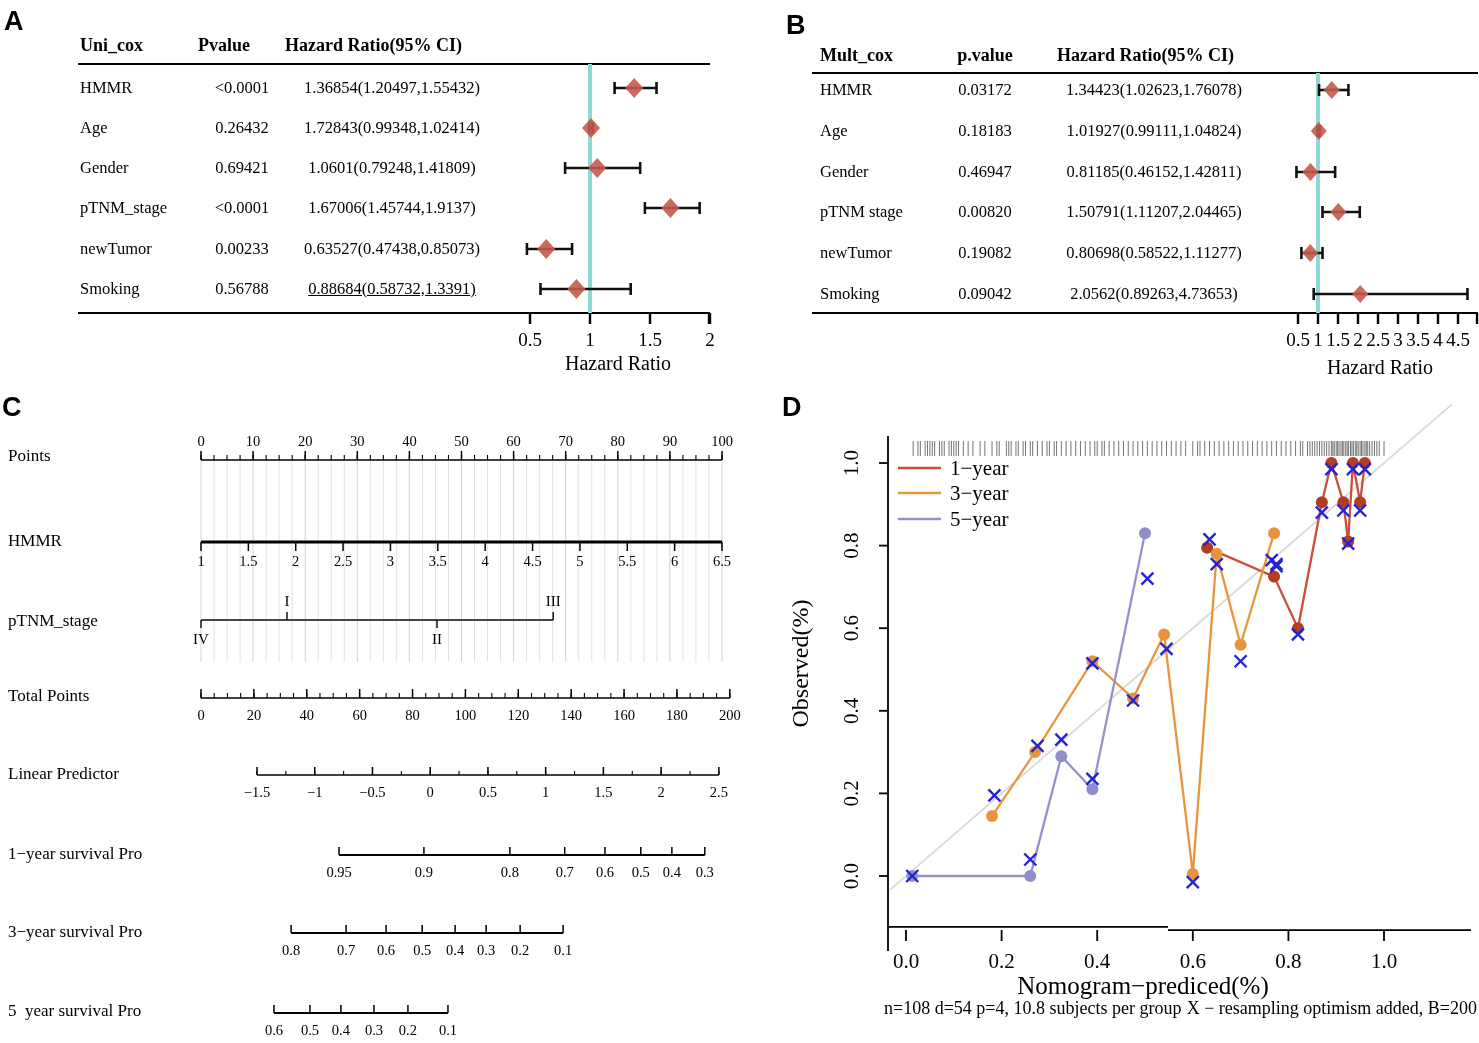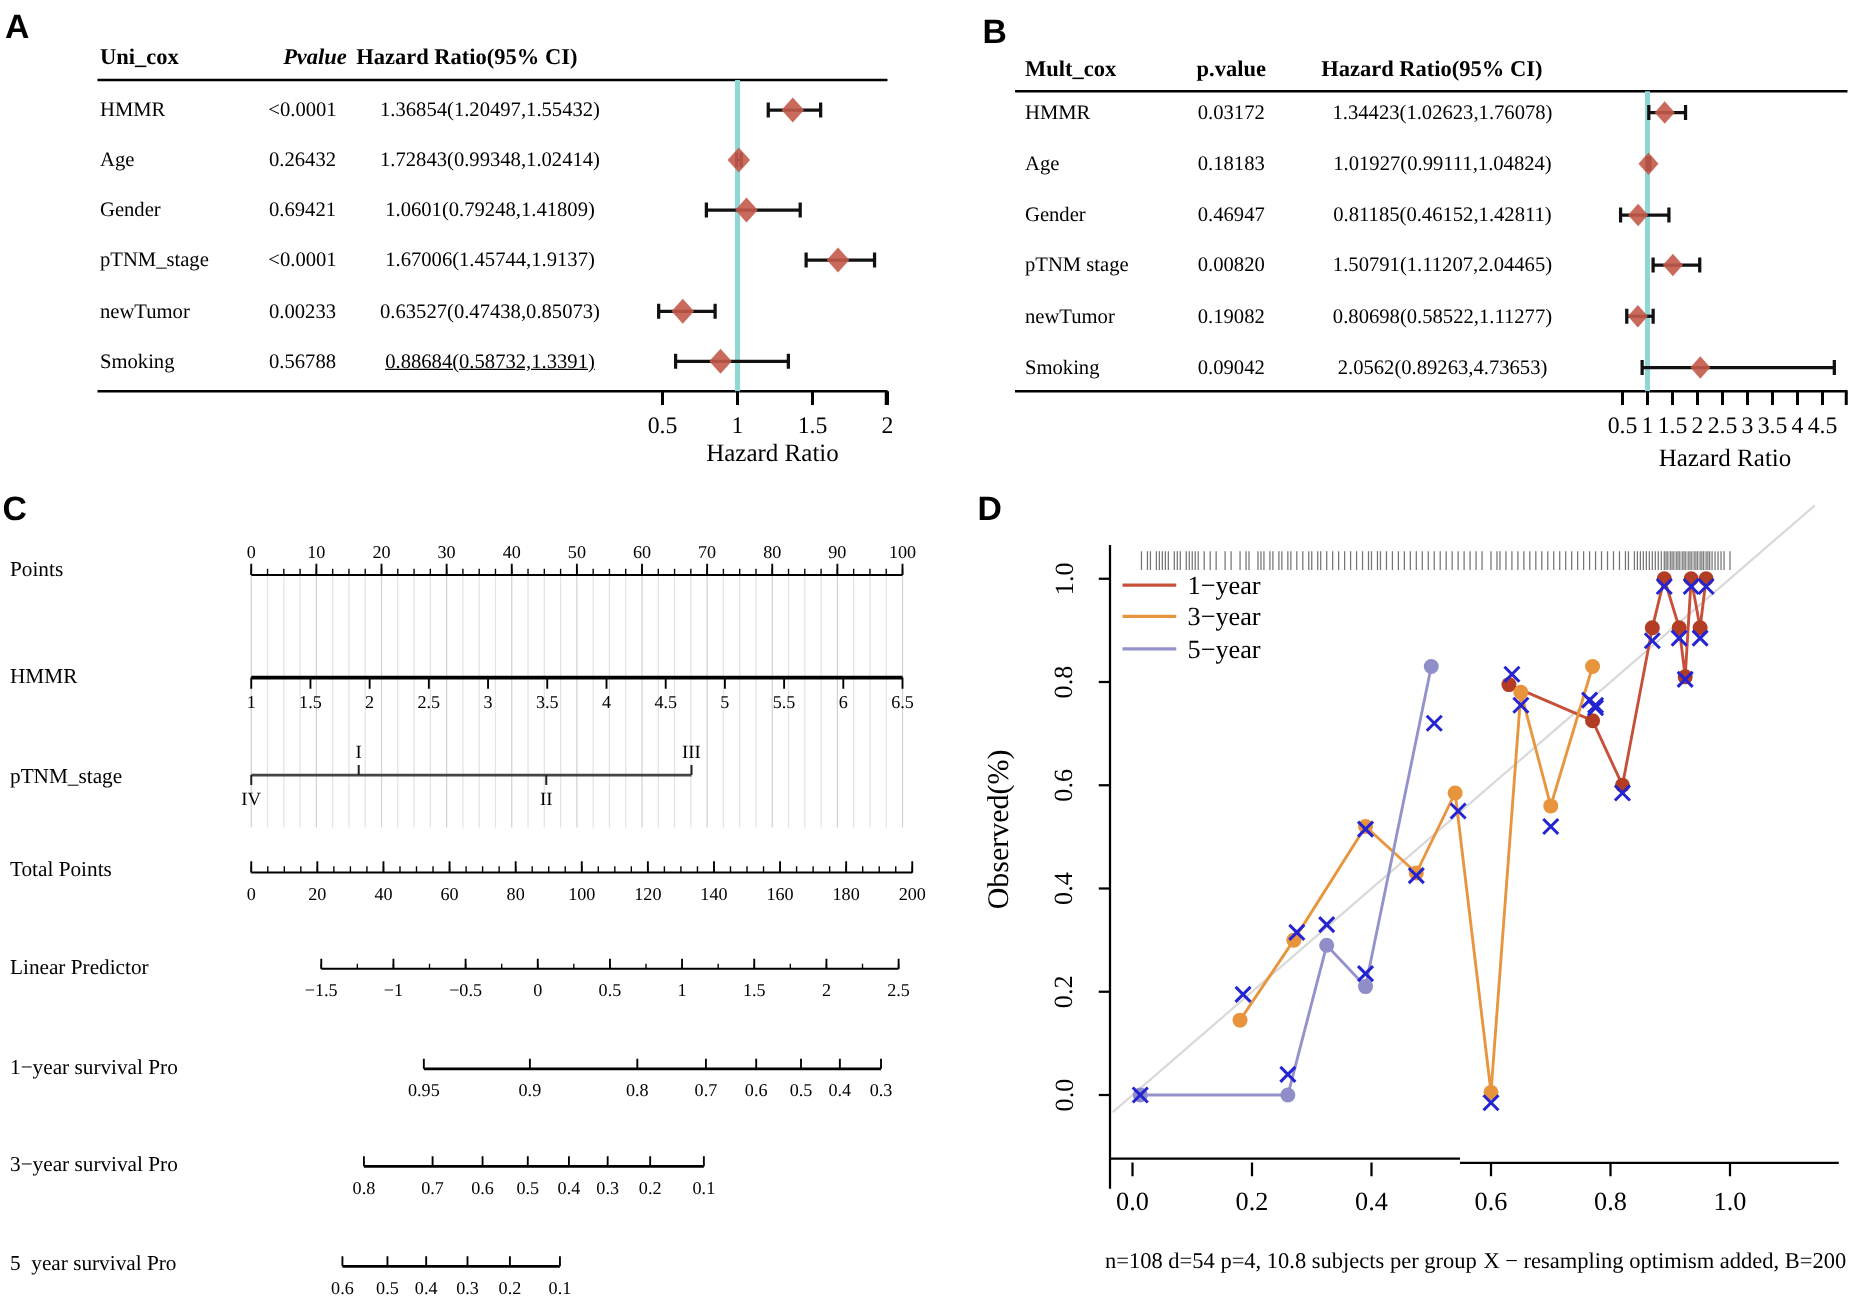--- a/index.html
+++ b/index.html
@@ -637,21 +637,21 @@
       <line x1="898" y1="493" x2="941" y2="493" stroke="#e8953f" stroke-width="2.6"></line>
       <line x1="898" y1="519" x2="941" y2="519" stroke="#9392cb" stroke-width="2.6"></line>
     </svg>
 
   <div class="abs panel-letter" style="left:4px;top:6px;">A</div>
   <div class="abs panel-letter" style="left:786px;top:10px;">B</div>
   <div class="abs panel-letter" style="left:2px;top:392px;">C</div>
   <div class="abs panel-letter" style="left:782px;top:392px;">D</div>
 
   <div class="abs f-head" style="left:80px;top:33px;width:130px;">Uni_cox</div>
-  <div class="abs f-head ctr" style="left:208px;top:33px;width:88px;font-style:italic;">Pvalue</div>
+  <div class="abs f-head ctr" style="left:180px;top:33px;width:88px;">Pvalue</div>
   <div class="abs f-head" style="left:285px;top:33px;width:220px;">Hazard Ratio(95% CI)</div>
 
   <div class="abs f-cell" style="left:80px;top:77px;width:130px;">HMMR</div>
   <div class="abs f-cell ctr" style="left:198px;top:77px;width:88px;">&lt;0.0001</div>
   <div class="abs f-cell ctr" style="left:283px;top:77px;width:218px;">1.36854(1.20497,1.55432)</div>
   <div class="abs f-cell" style="left:80px;top:117px;width:130px;">Age</div>
   <div class="abs f-cell ctr" style="left:198px;top:117px;width:88px;">0.26432</div>
   <div class="abs f-cell ctr" style="left:283px;top:117px;width:218px;">1.72843(0.99348,1.02414)</div>
   <div class="abs f-cell" style="left:80px;top:157px;width:130px;">Gender</div>
   <div class="abs f-cell ctr" style="left:198px;top:157px;width:88px;">0.69421</div>
@@ -699,17 +699,18 @@
   <div class="abs c-label" style="left:8px;top:762px;">Linear Predictor</div>
   <div class="abs c-label" style="left:8px;top:842px;">1−year survival Pro</div>
   <div class="abs c-label" style="left:8px;top:920px;">3−year survival Pro</div>
   <div class="abs c-label" style="left:8px;top:999px;">5  year survival Pro</div>
 
   <div class="abs legend-label" style="left:950px;top:456px;">1−year</div>
   <div class="abs legend-label" style="left:950px;top:481px;">3−year</div>
   <div class="abs legend-label" style="left:950px;top:507px;">5−year</div>
 
   <div class="abs ctr axis-title-y" style="left:690px;top:650px;width:220px;">Observed(%)</div>
+  <div class="abs ctr axis-title-x" style="left:943px;top:972px;width:400px;">Nomogram−prediced(%)</div>
 
   <div class="abs d-annot" style="left:884px;top:999px;">n=108 d=54 p=4, 10.8 subjects per group</div>
   <div class="abs d-annot" style="left:884px;top:1066px;">Gray: ideal</div>
   <div class="abs d-annot d-annot-r" style="left:1077px;top:999px;width:400px;">X − resampling optimism added, B=200</div>
 </div>
 
 </body></html>

